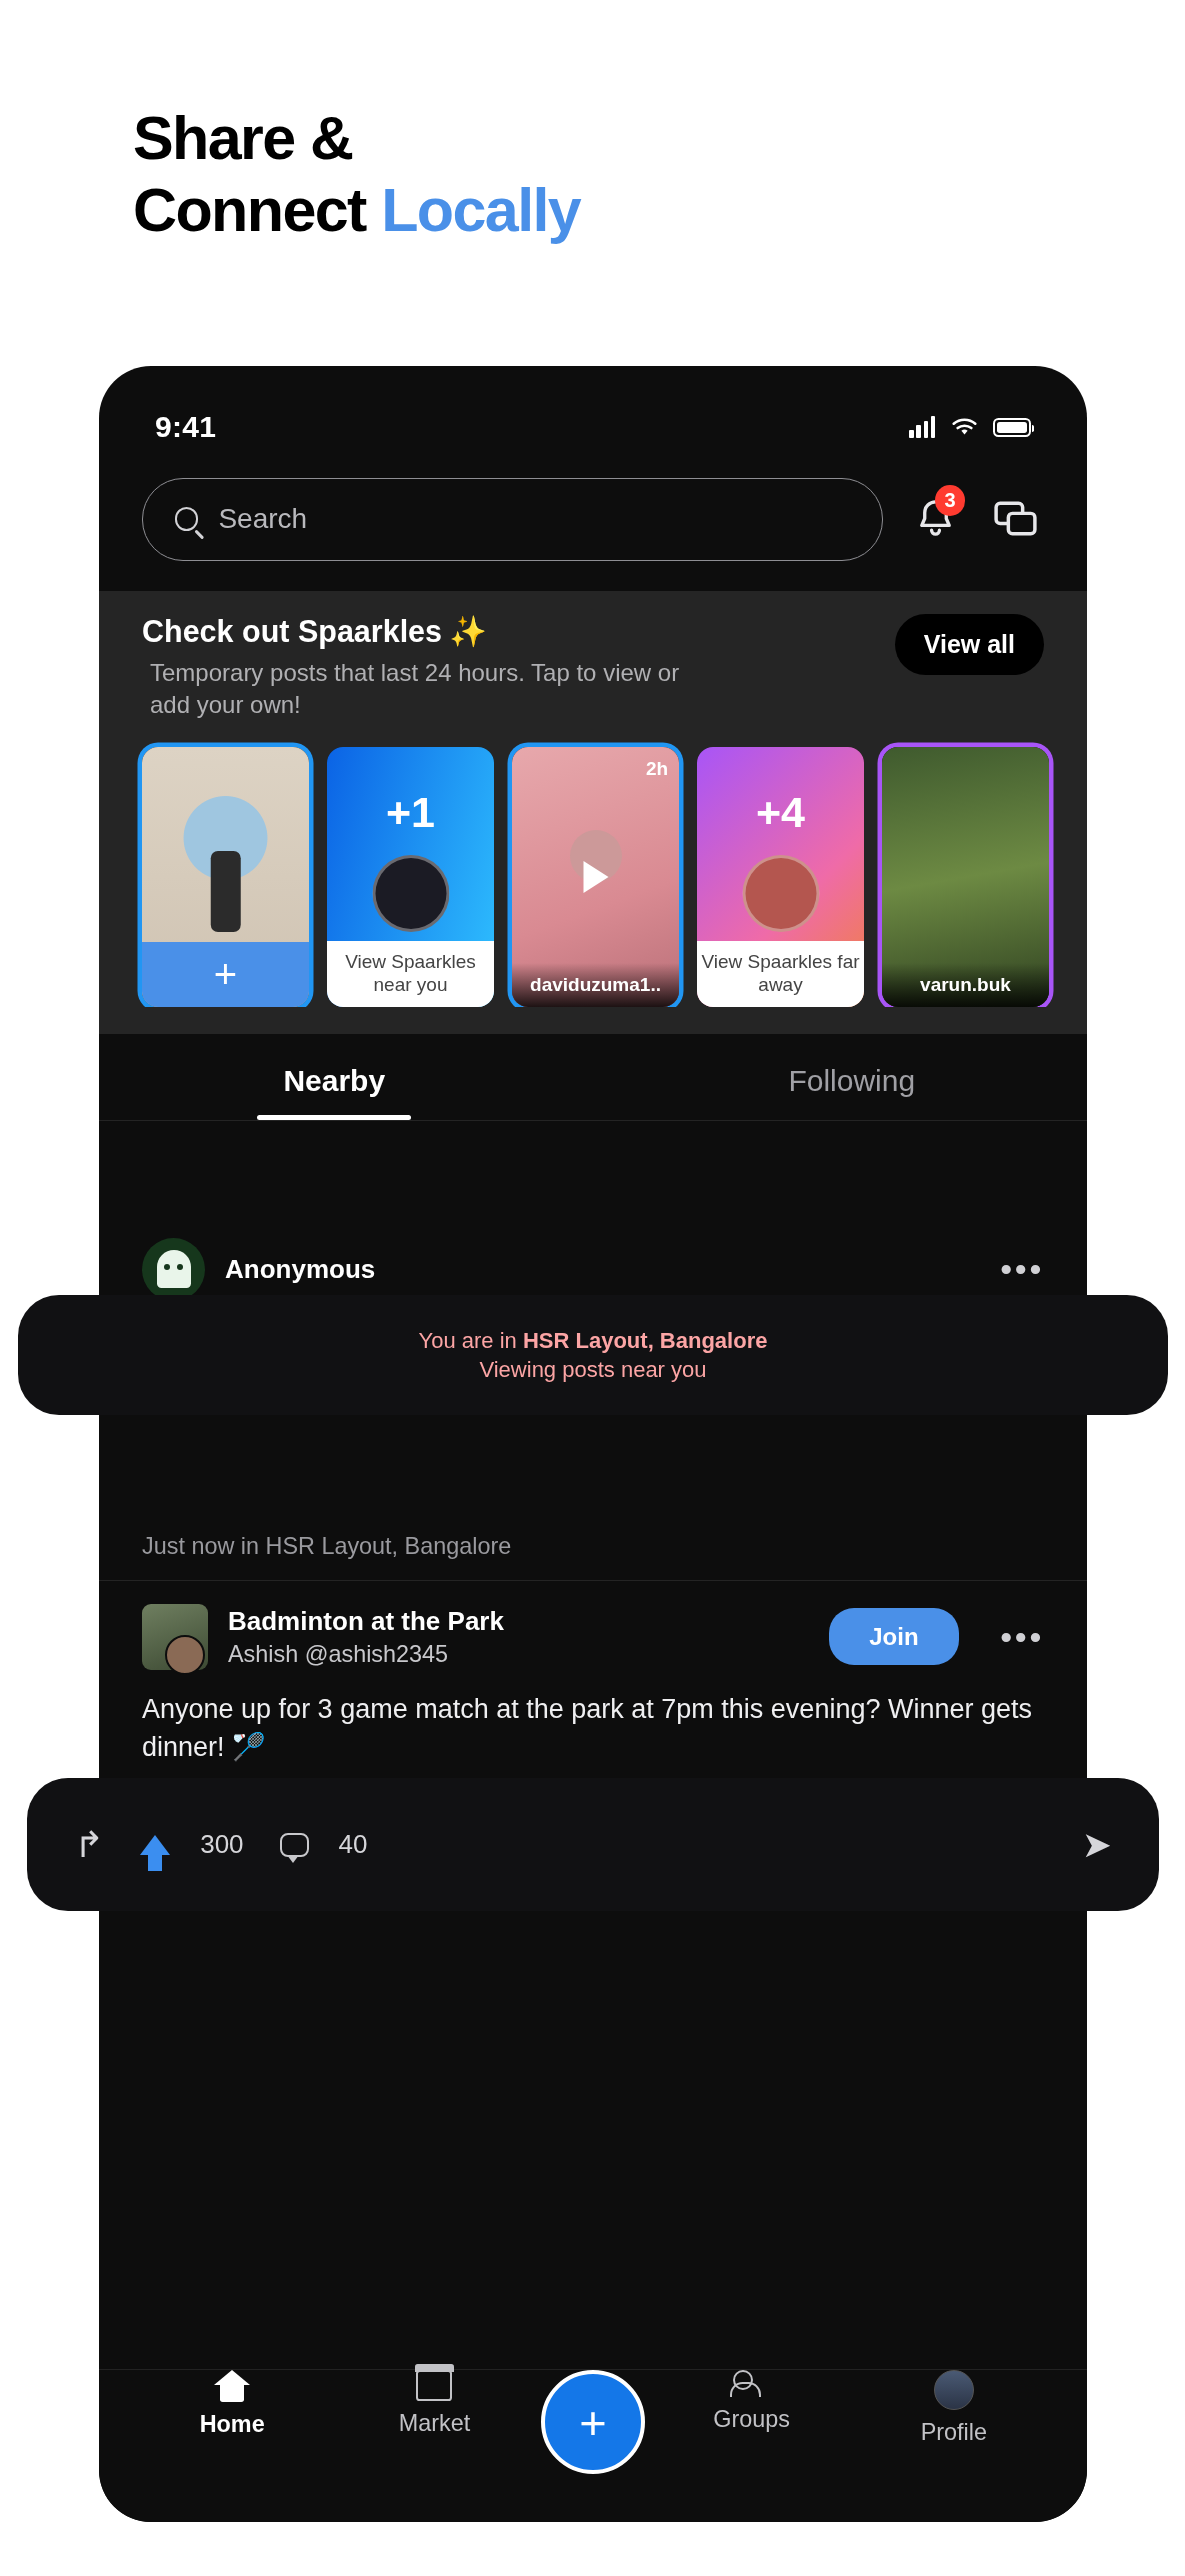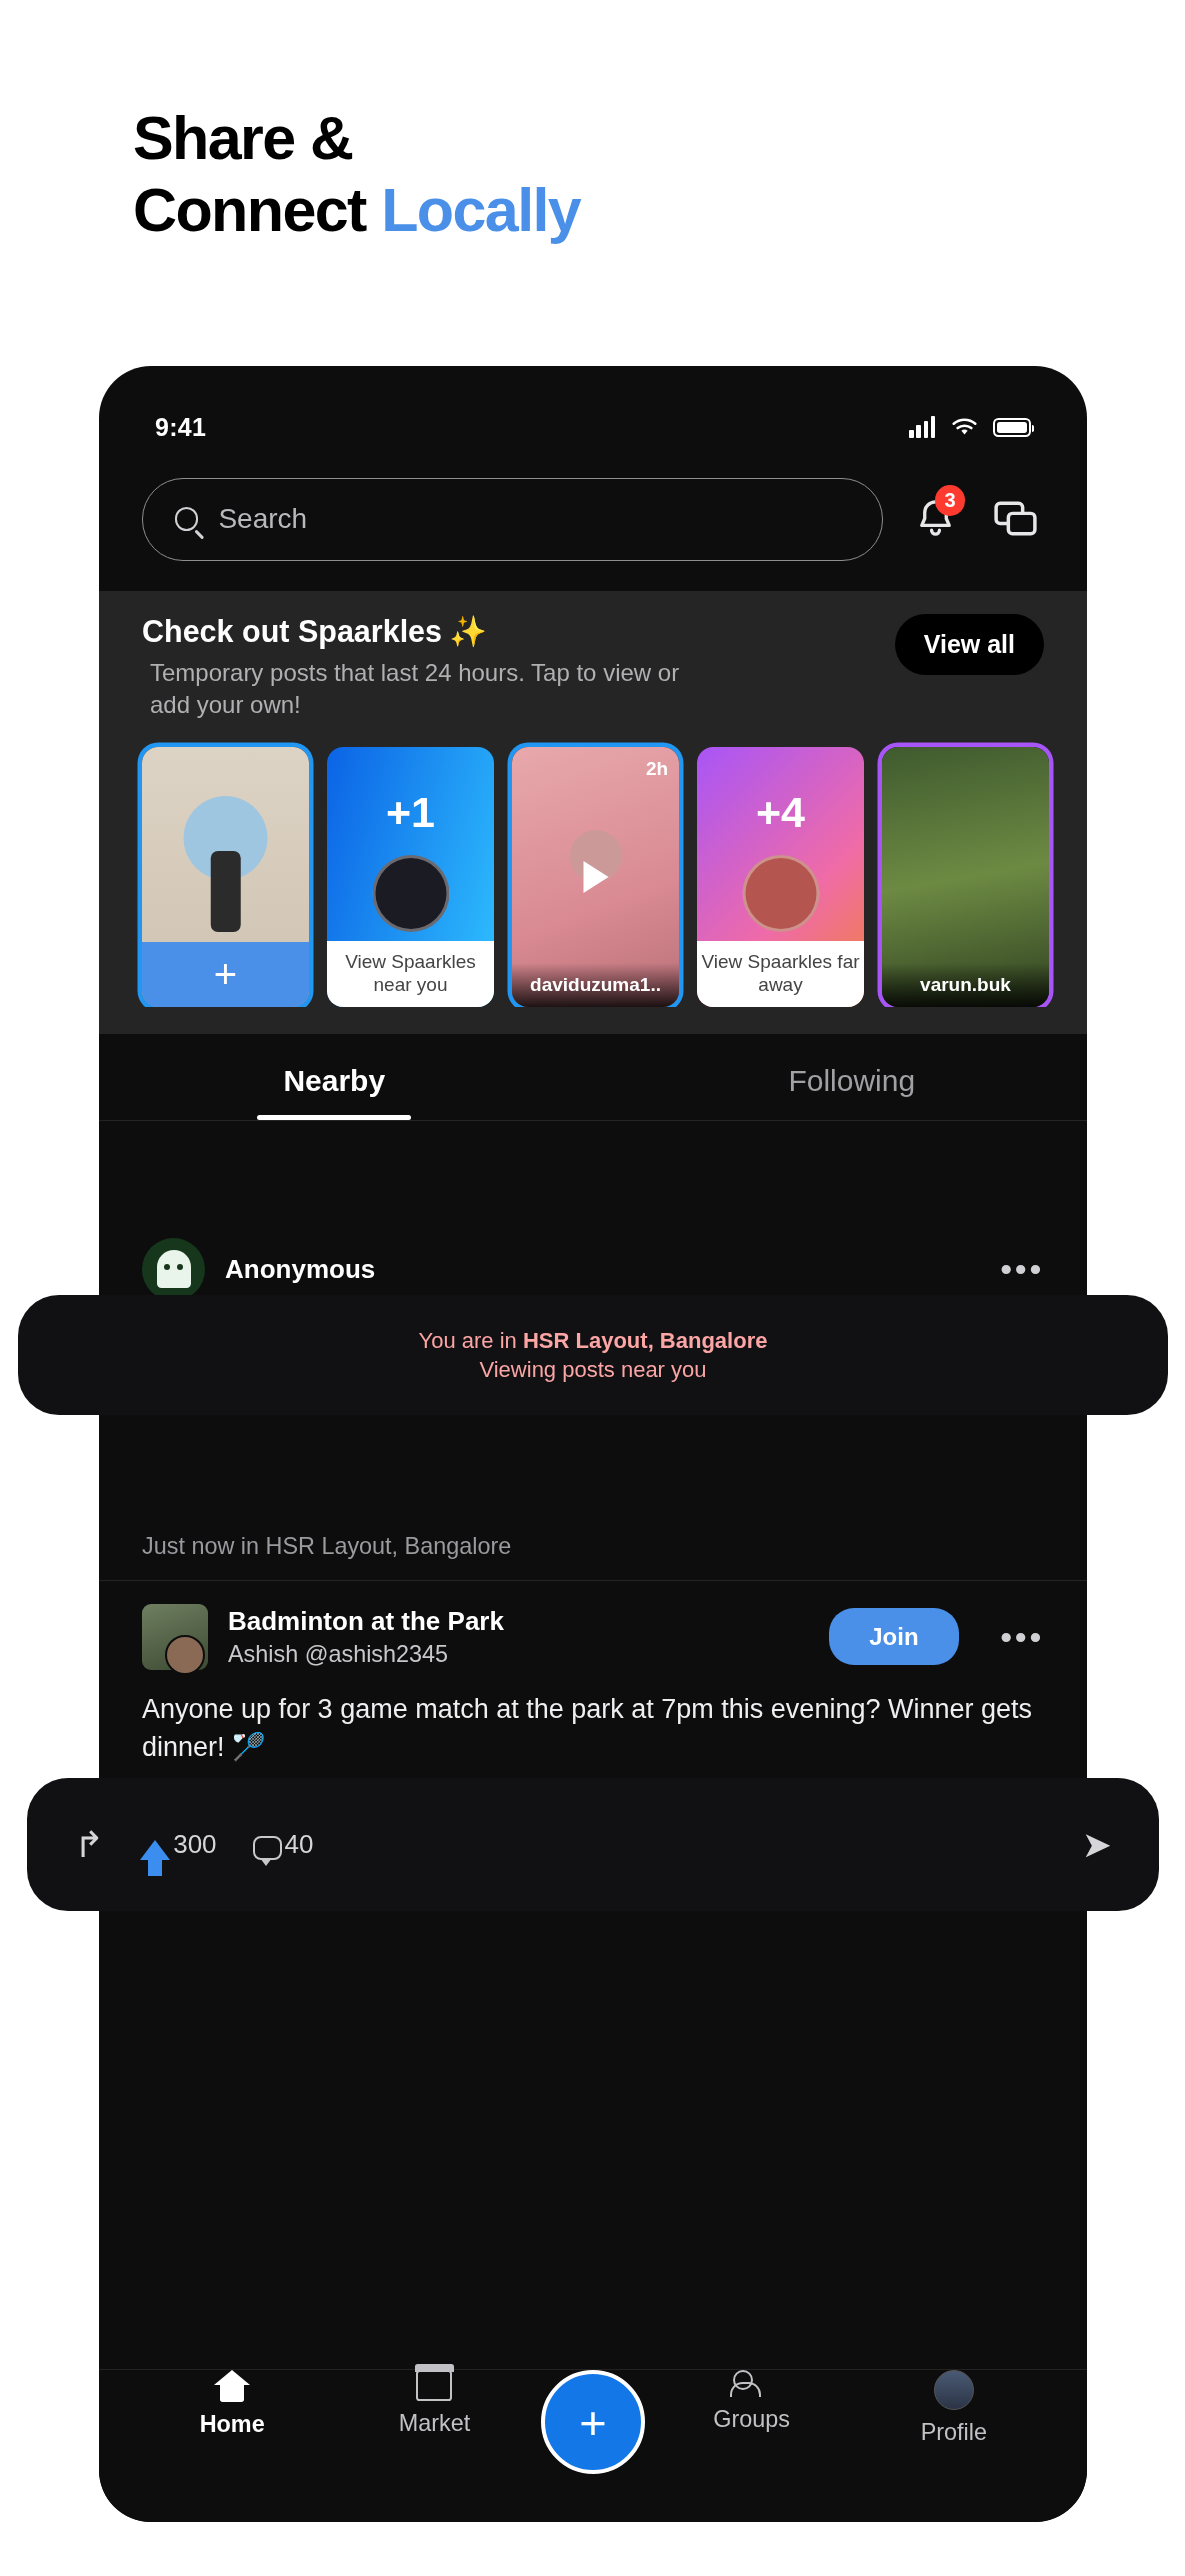--- a/index.html
+++ b/index.html
@@ -28,21 +28,21 @@
     background: #0d0d0d;
     border-radius: 52px;
     overflow: hidden;
   }
 
   
   .statusbar {
     height: 99px; display:flex; align-items:center;
     justify-content: space-between; padding: 23.4px 56px 0 56px;
   }
-  .status-time { color:#fff; font-size: 25px; font-weight: 600; letter-spacing: 0.3px;}
+  .status-time { color:#fff; font-size: 30px; font-weight: 600; letter-spacing: 0.3px;}
   .status-icons { display:flex; align-items:center; gap: 14.4px; }
   .sig { display:flex; align-items:flex-end; gap:2.7px; height:21.6px;}
   .sig i { display:block; width:4.5px; background:#fff; border-radius:0.9px;}
   .sig i:nth-child(1){height:8px}.sig i:nth-child(2){height:12.6px}
   .sig i:nth-child(3){height:17px}.sig i:nth-child(4){height:21.6px}
   .batt { width:38px; height:19px; border:2.2px solid #fff; border-radius:5.4px; position:relative;}
   .batt::before{content:"";position:absolute;inset:2.2px;background:#fff;border-radius:2.7px;}
   .batt::after{content:"";position:absolute;right:-5.4px;top:5.4px;width:2.7px;height:7.2px;background:#fff;border-radius:0 1.8px 1.8px 0;}
 
   
@@ -120,21 +120,21 @@
   .ghost-av { background:#16371c; display:flex;align-items:center;justify-content:center;}
   .ghost { width:34px;height:38px;background:#e9f5ea;border-radius:17px 17px 4.5px 4.5px; position:relative;}
   .ghost::before,.ghost::after{content:"";position:absolute;top:13.5px;width:6.3px;height:6.3px;background:#16371c;border-radius:50%;}
   .ghost::before{left:7.2px}.ghost::after{right:7.2px}
   .post-name { color:#fff; font-size:26px; font-weight:700; }
   .post-user { color:#c8c8cc; font-size:23.4px; margin-top:3.6px;}
   .dots { margin-left:auto; color:#d0d0d4; font-size:34px; letter-spacing:2.7px; line-height:.6;}
   .post-body { color:#efeff1; font-size:27px; line-height:1.42; padding: 20px 0 0 0; }
   .post-meta { color:#9a9a9f; font-size:23.4px; padding: 16px 0 20px 0;}
   .actions { display:flex; align-items:center; gap:27px; padding: 14.4px 0 20px 0; }
-  .act { display:flex;align-items:flex-end;gap:3px;color:#d6d6da;font-size:26px;}
+  .act { display:flex;align-items:center;gap:30px;color:#d6d6da;font-size:26px;}
   .uparrow { width:0;height:0;border-left:15.3px solid transparent;border-right:15.3px solid transparent;
     border-bottom:20px solid #3b8ef0; position:relative;}
   .uparrow::after{content:"";position:absolute;left:-7.2px;top:20px;width:14.4px;height:16px;background:#3b8ef0;}
   .bubble{width:29px;height:24px;border:2.3px solid #c8c8cc;border-radius:8px;position:relative;}
   .bubble::after{content:"";position:absolute;left:5.4px;bottom:-8px;border-left:6.3px solid transparent;border-right:6.3px solid transparent;border-top:8px solid #c8c8cc;}
   .reply{font-size:36px;color:#d6d6da;transform:scaleX(-1);line-height:1;}
   .send{margin-left:auto;font-size:36px;color:#d6d6da;line-height:1;}
   .join { background:#4a90e8; color:#fff; border:none; border-radius:25px; font-size:24px;
     font-weight:600; padding:14.4px 40px; font-family:inherit; margin-left:auto;}
   .group-av{position:relative;width:66px;height:66px;flex:none;}

